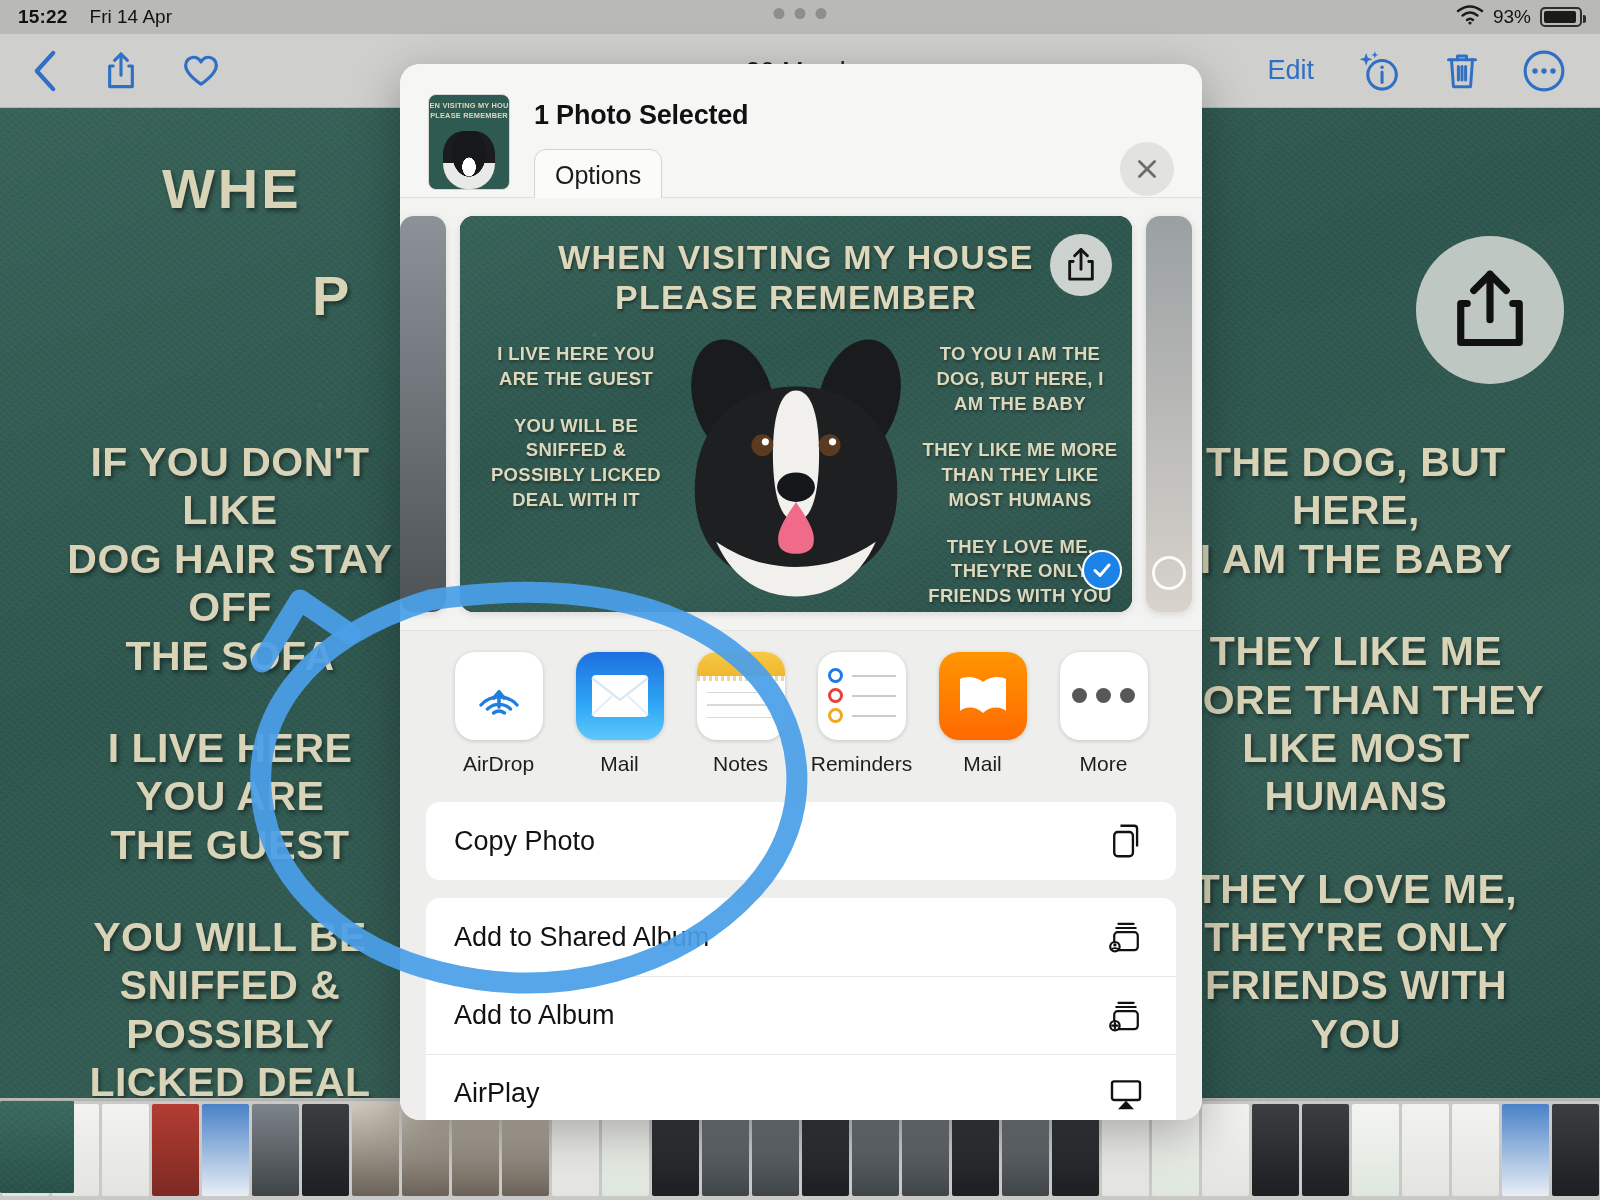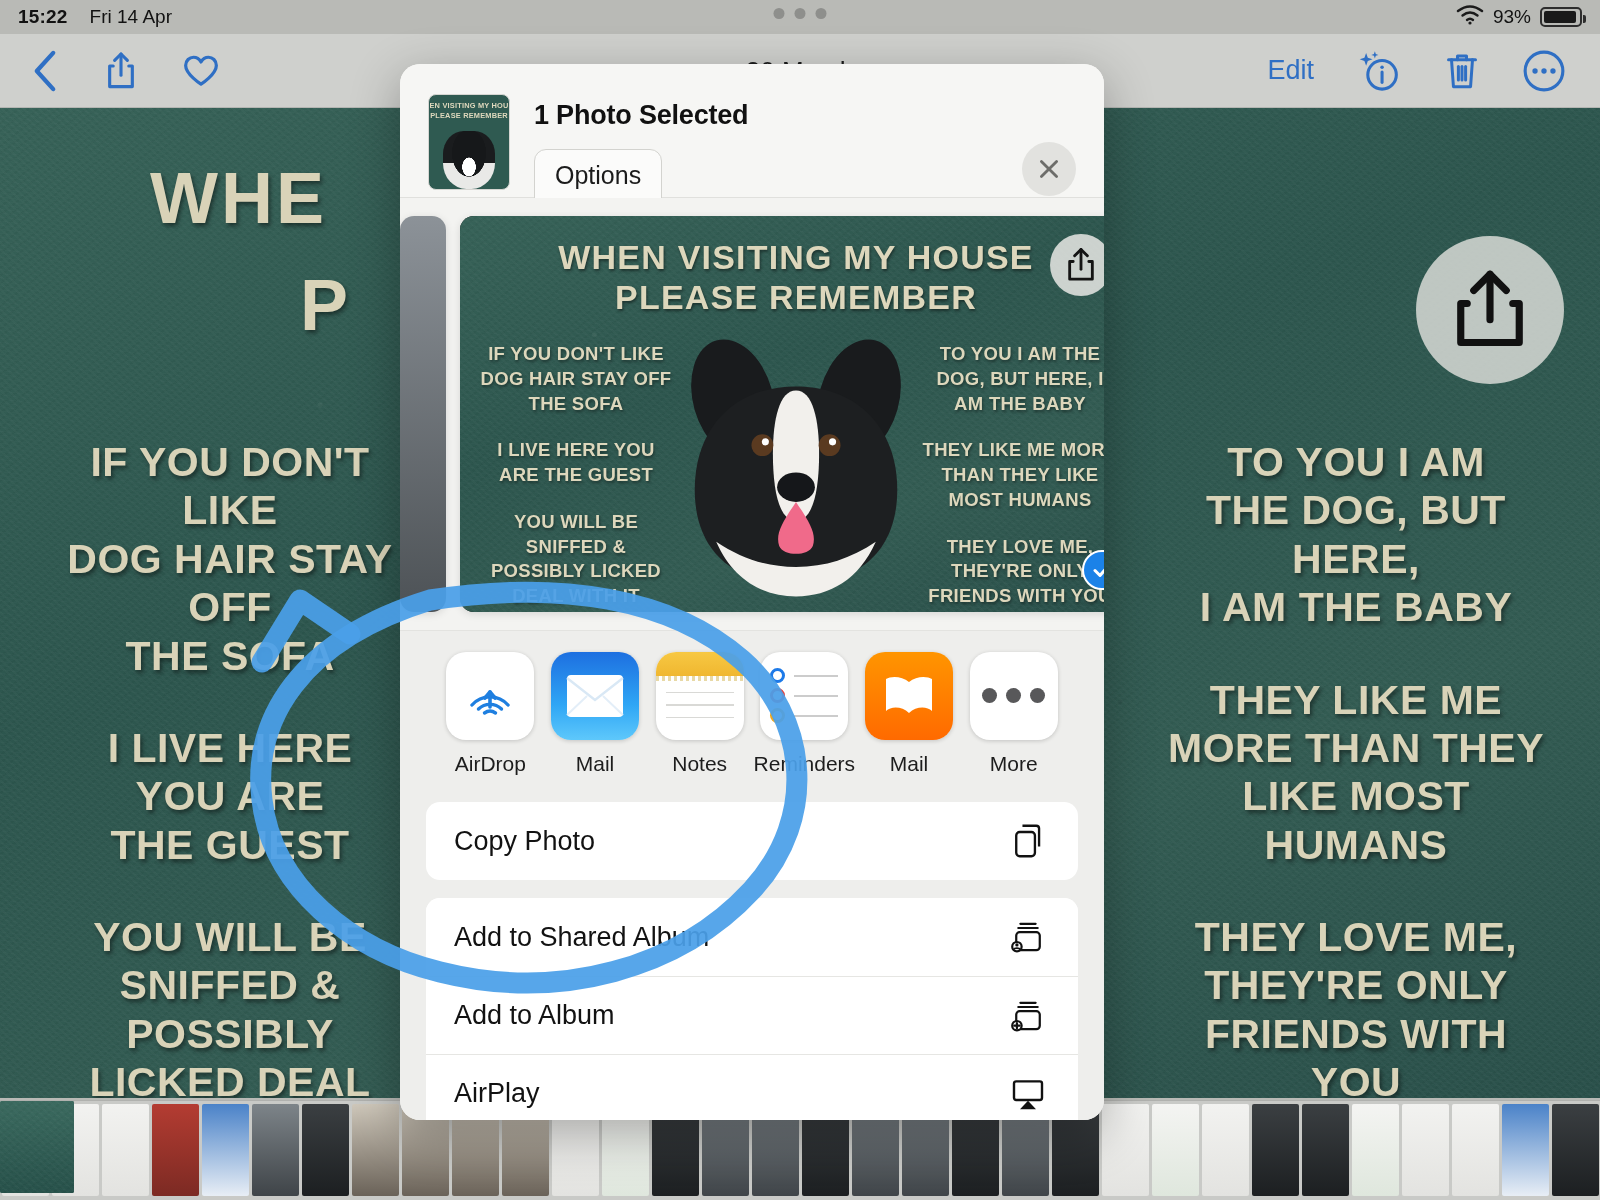--- a/index.html
+++ b/index.html
@@ -68,21 +68,21 @@
       repeating-linear-gradient(42deg, rgba(255,255,255,.07) 0 2px, transparent 2px 5px),
       repeating-linear-gradient(-38deg, rgba(0,0,0,.09) 0 2px, transparent 2px 6px),
       repeating-linear-gradient(8deg, rgba(255,255,255,.05) 0 1px, transparent 1px 4px);
   }
   .bg-text{
     position:absolute; color:#d9d3b8; font-weight:800;
     font-family:"Liberation Sans", sans-serif;
     letter-spacing:1px; text-shadow:2px 3px 4px rgba(0,0,0,.45);
     line-height:1.18;
   }
-  .bg-title{ font-size:72px; letter-spacing:3px; }
+  .bg-title{ font-size:56px; letter-spacing:3px;margin-left:12px; }
   .bg-col{ font-size:41px; letter-spacing:.5px; }
 
   .bg-share{
     position:absolute; right:36px; top:128px; width:148px; height:148px;
     border-radius:50%; background:rgba(216,219,214,.85);
     display:flex; align-items:center; justify-content:center; z-index:3;
   }
 
   
   #filmstrip{
@@ -100,21 +100,21 @@
   .thumb.chat{background:linear-gradient(180deg,#f4f4f2,#dfe7dd);}
   .thumb.red{background:linear-gradient(180deg,#b43c32,#7c2a23);}
   .thumb.blue{background:linear-gradient(180deg,#4a82c8,#e8eef5);}
   .thumb.wide{width:74px;}
 
   
   #scribble{position:absolute; left:0; top:0; width:1600px; height:1200px; z-index:9; pointer-events:none;}
 
   
   #sheet{
-    position:absolute; left:400px; top:64px; width:704px; height:1056px;
+    position:absolute; left:400px; top:64px; width:802px; height:1056px;
     background:#f3f3f1; border-radius:20px; z-index:8;
     box-shadow:0 14px 50px rgba(0,0,0,.30);
     overflow:hidden; display:flex; flex-direction:column;
   }
   .sheet-head{
     height:134px; background:#f6f6f4; display:flex; align-items:flex-start;
     padding:30px 28px 0 28px; position:relative; flex:0 0 auto;
     border-bottom:1px solid #e0e0dd;
   }
   .head-thumb{
@@ -250,21 +250,20 @@
     <div>I LIVE HERE</div>
     <div>YOU ARE</div>
     <div>THE GUEST</div>
     <div style="height:44px"></div>
     <div>YOU WILL BE</div>
     <div>SNIFFED &amp; POSSIBLY</div>
     <div>LICKED DEAL WITH IT</div>
   </div>
 
   <div class="bg-text bg-col" style="right:44px; top:330px; width:400px; text-align:center;">
-    <div>TO YOU I AM</div>
     <div>THE DOG, BUT HERE,</div>
     <div>I AM THE BABY</div>
     <div style="height:44px"></div>
     <div>THEY LIKE ME</div>
     <div>MORE THAN THEY</div>
     <div>LIKE MOST HUMANS</div>
     <div style="height:44px"></div>
     <div>THEY LOVE ME,</div>
     <div>THEY'RE ONLY</div>
     <div>FRIENDS WITH YOU</div>
@@ -423,21 +422,20 @@
 
   <div class="preview-row">
     <div class="pv-card pv-side pv-left"></div>
 
     <div class="pv-card pv-main">
       <div class="sign sign-inner"></div>
       <div class="pv-t pv-title1">WHEN VISITING MY HOUSE</div>
       <div class="pv-t pv-title2">PLEASE REMEMBER</div>
 
       <div class="pv-col pv-colL">
-        <p>IF YOU DON'T LIKE DOG HAIR STAY OFF THE SOFA</p>
         <p>I LIVE HERE YOU ARE THE GUEST</p>
         <p>YOU WILL BE SNIFFED &amp; POSSIBLY LICKED DEAL WITH IT</p>
       </div>
       <div class="pv-col pv-colR">
         <p>TO YOU I AM THE DOG, BUT HERE, I AM THE BABY</p>
         <p>THEY LIKE ME MORE THAN THEY LIKE MOST HUMANS</p>
         <p>THEY LOVE ME, THEY'RE ONLY FRIENDS WITH YOU</p>
       </div>
 
       <svg class="pv-dog" viewBox="0 0 120 140">

